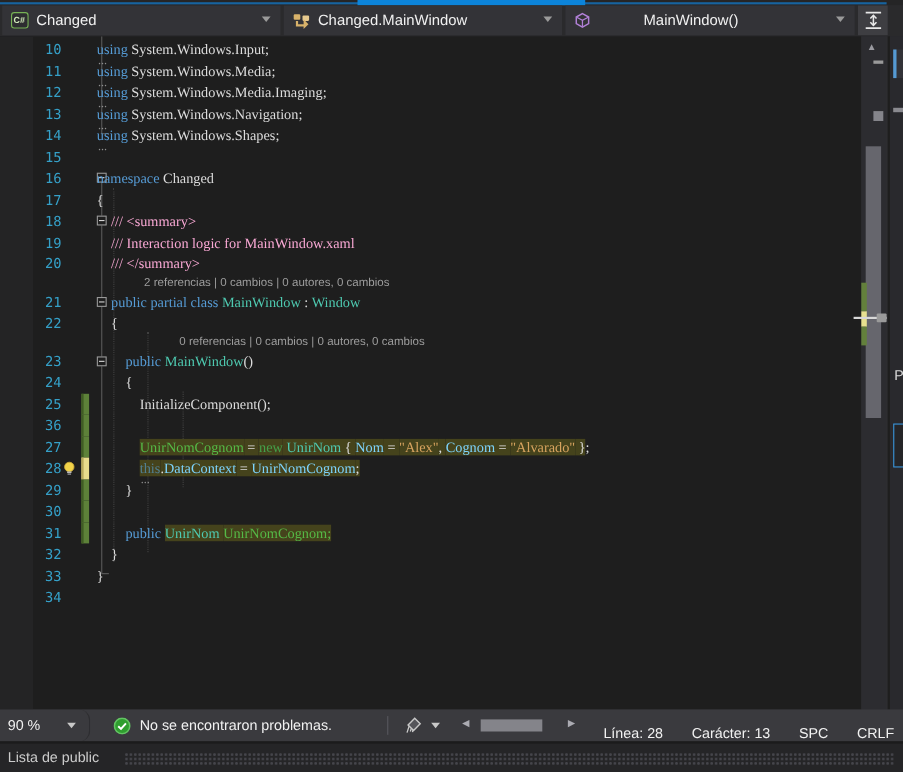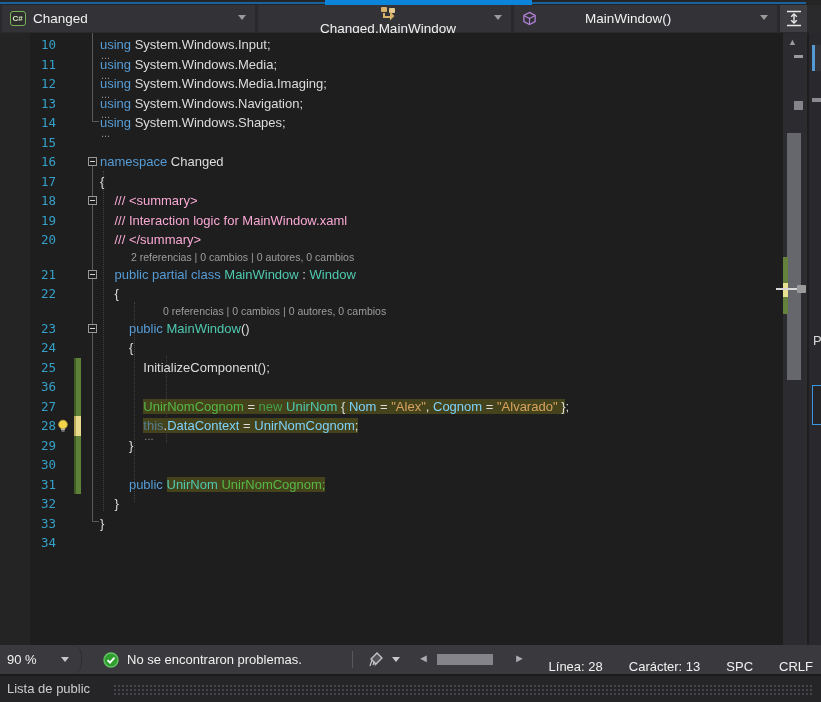--- a/index.html
+++ b/index.html
@@ -32,22 +32,22 @@
   .gutter-shade { position:absolute; left:0; top:0; width:30px; height:612px; background:#242425; }
 
   .code-rows { position:absolute; left:0; top:2px; width:100%; }
   .code-row { position:relative; height:19.5px; }
   .cl-row { position:relative; height:15px; }
   .num { position:absolute; left:0; top:0; width:56px; text-align:right; color:#35a0c8;
     font-family:"DejaVu Sans Mono", monospace; font-size:12.5px; line-height:19.5px; }
   .bar { position:absolute; left:74px; top:0; width:7px; height:19.5px; }
   .bar.g { background:#5d8139; border-left:2px solid #3f5c24; }
   .bar.y { background:#e8dc8c; border-left:2px solid #b8a95b; }
-  .line-text { position:absolute; left:100px; top:0; white-space:pre;
-    font-family:Liberation Sans, sans-serif; font-size:13px; line-height:19.5px; }
+  .line-text { position:absolute; left:88px; top:0; white-space:pre;
+    font-family:Liberation Serif, serif; font-size:13px; line-height:19.5px; }
   .cl-text { position:absolute; top:1px; color:#9d9d9d; font-size:10.5px; white-space:pre; }
 
   .tok { position:relative; }
   .tok.k { color:#569cd6; }
   .tok.t { color:#4ec9b0; }
   .tok.p { color:#dcdcdc; }
   .tok.c { color:#f9a8d4; }
   .tok.s { color:#d7a35f; }
   .tok.f { color:#55b946; }
   .tok.g { color:#44a04a; }
@@ -121,21 +121,21 @@
   </div>
 
   <div class="navbar">
     <div class="dd" style="left:2px; width:253px;">
       <span class="dd-icon">
           <span class="csharp-badge">C#</span>
         </span>
       <span class="dd-label">Changed</span>
       <span class="caret"></span>
     </div>
-    <div class="dd" style="left:258px; width:253px;flex-direction:column;">
+    <div class="dd" style="left:258px; width:253px;">
       <span class="dd-icon">
         <svg width="16" height="16" viewBox="0 0 16 16">
           <rect x="1" y="2" width="6" height="5" rx="1" fill="#d8b26a"></rect>
           <rect x="9" y="3" width="6" height="5" rx="1" fill="#e6c98e"></rect>
           <path d="M4 8 L4 12 L11 12 L11 9 L13 11 L11 13 L11 12" fill="none" stroke="#d8b26a" stroke-width="2"></path>
         </svg>
       </span>
       <span class="dd-label">Changed.MainWindow</span>
       <span class="caret"></span>
     </div>

